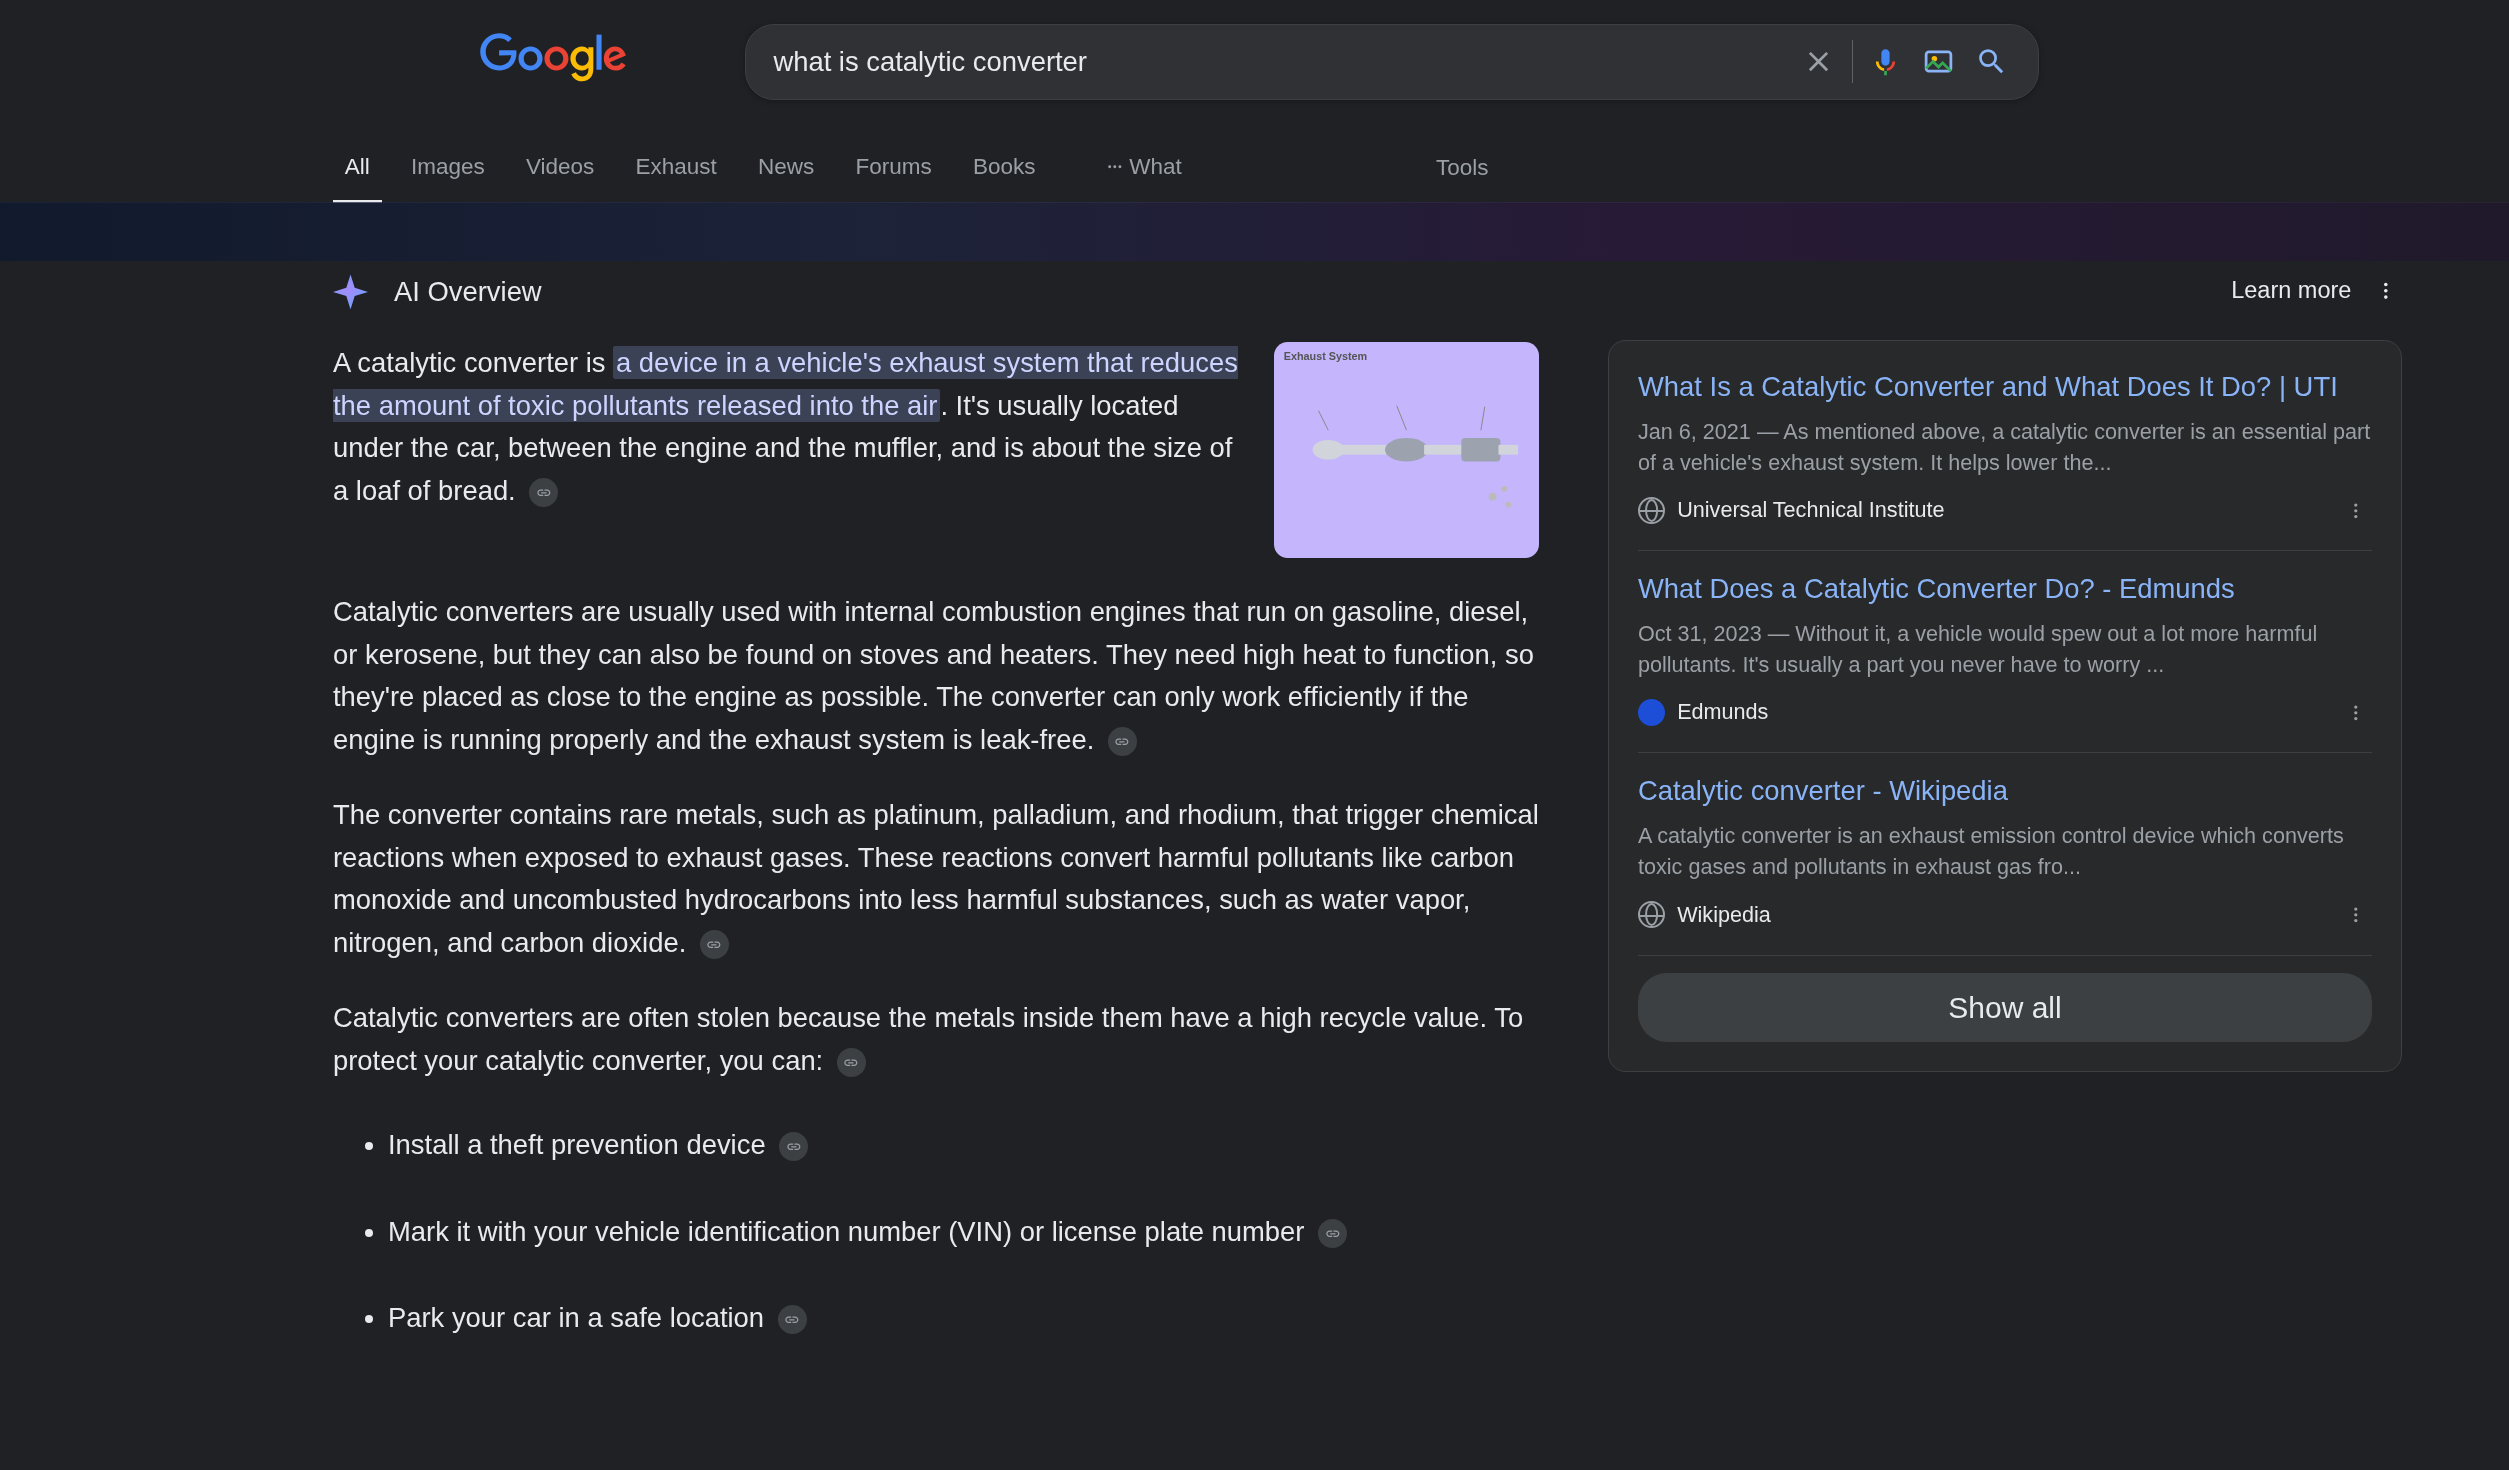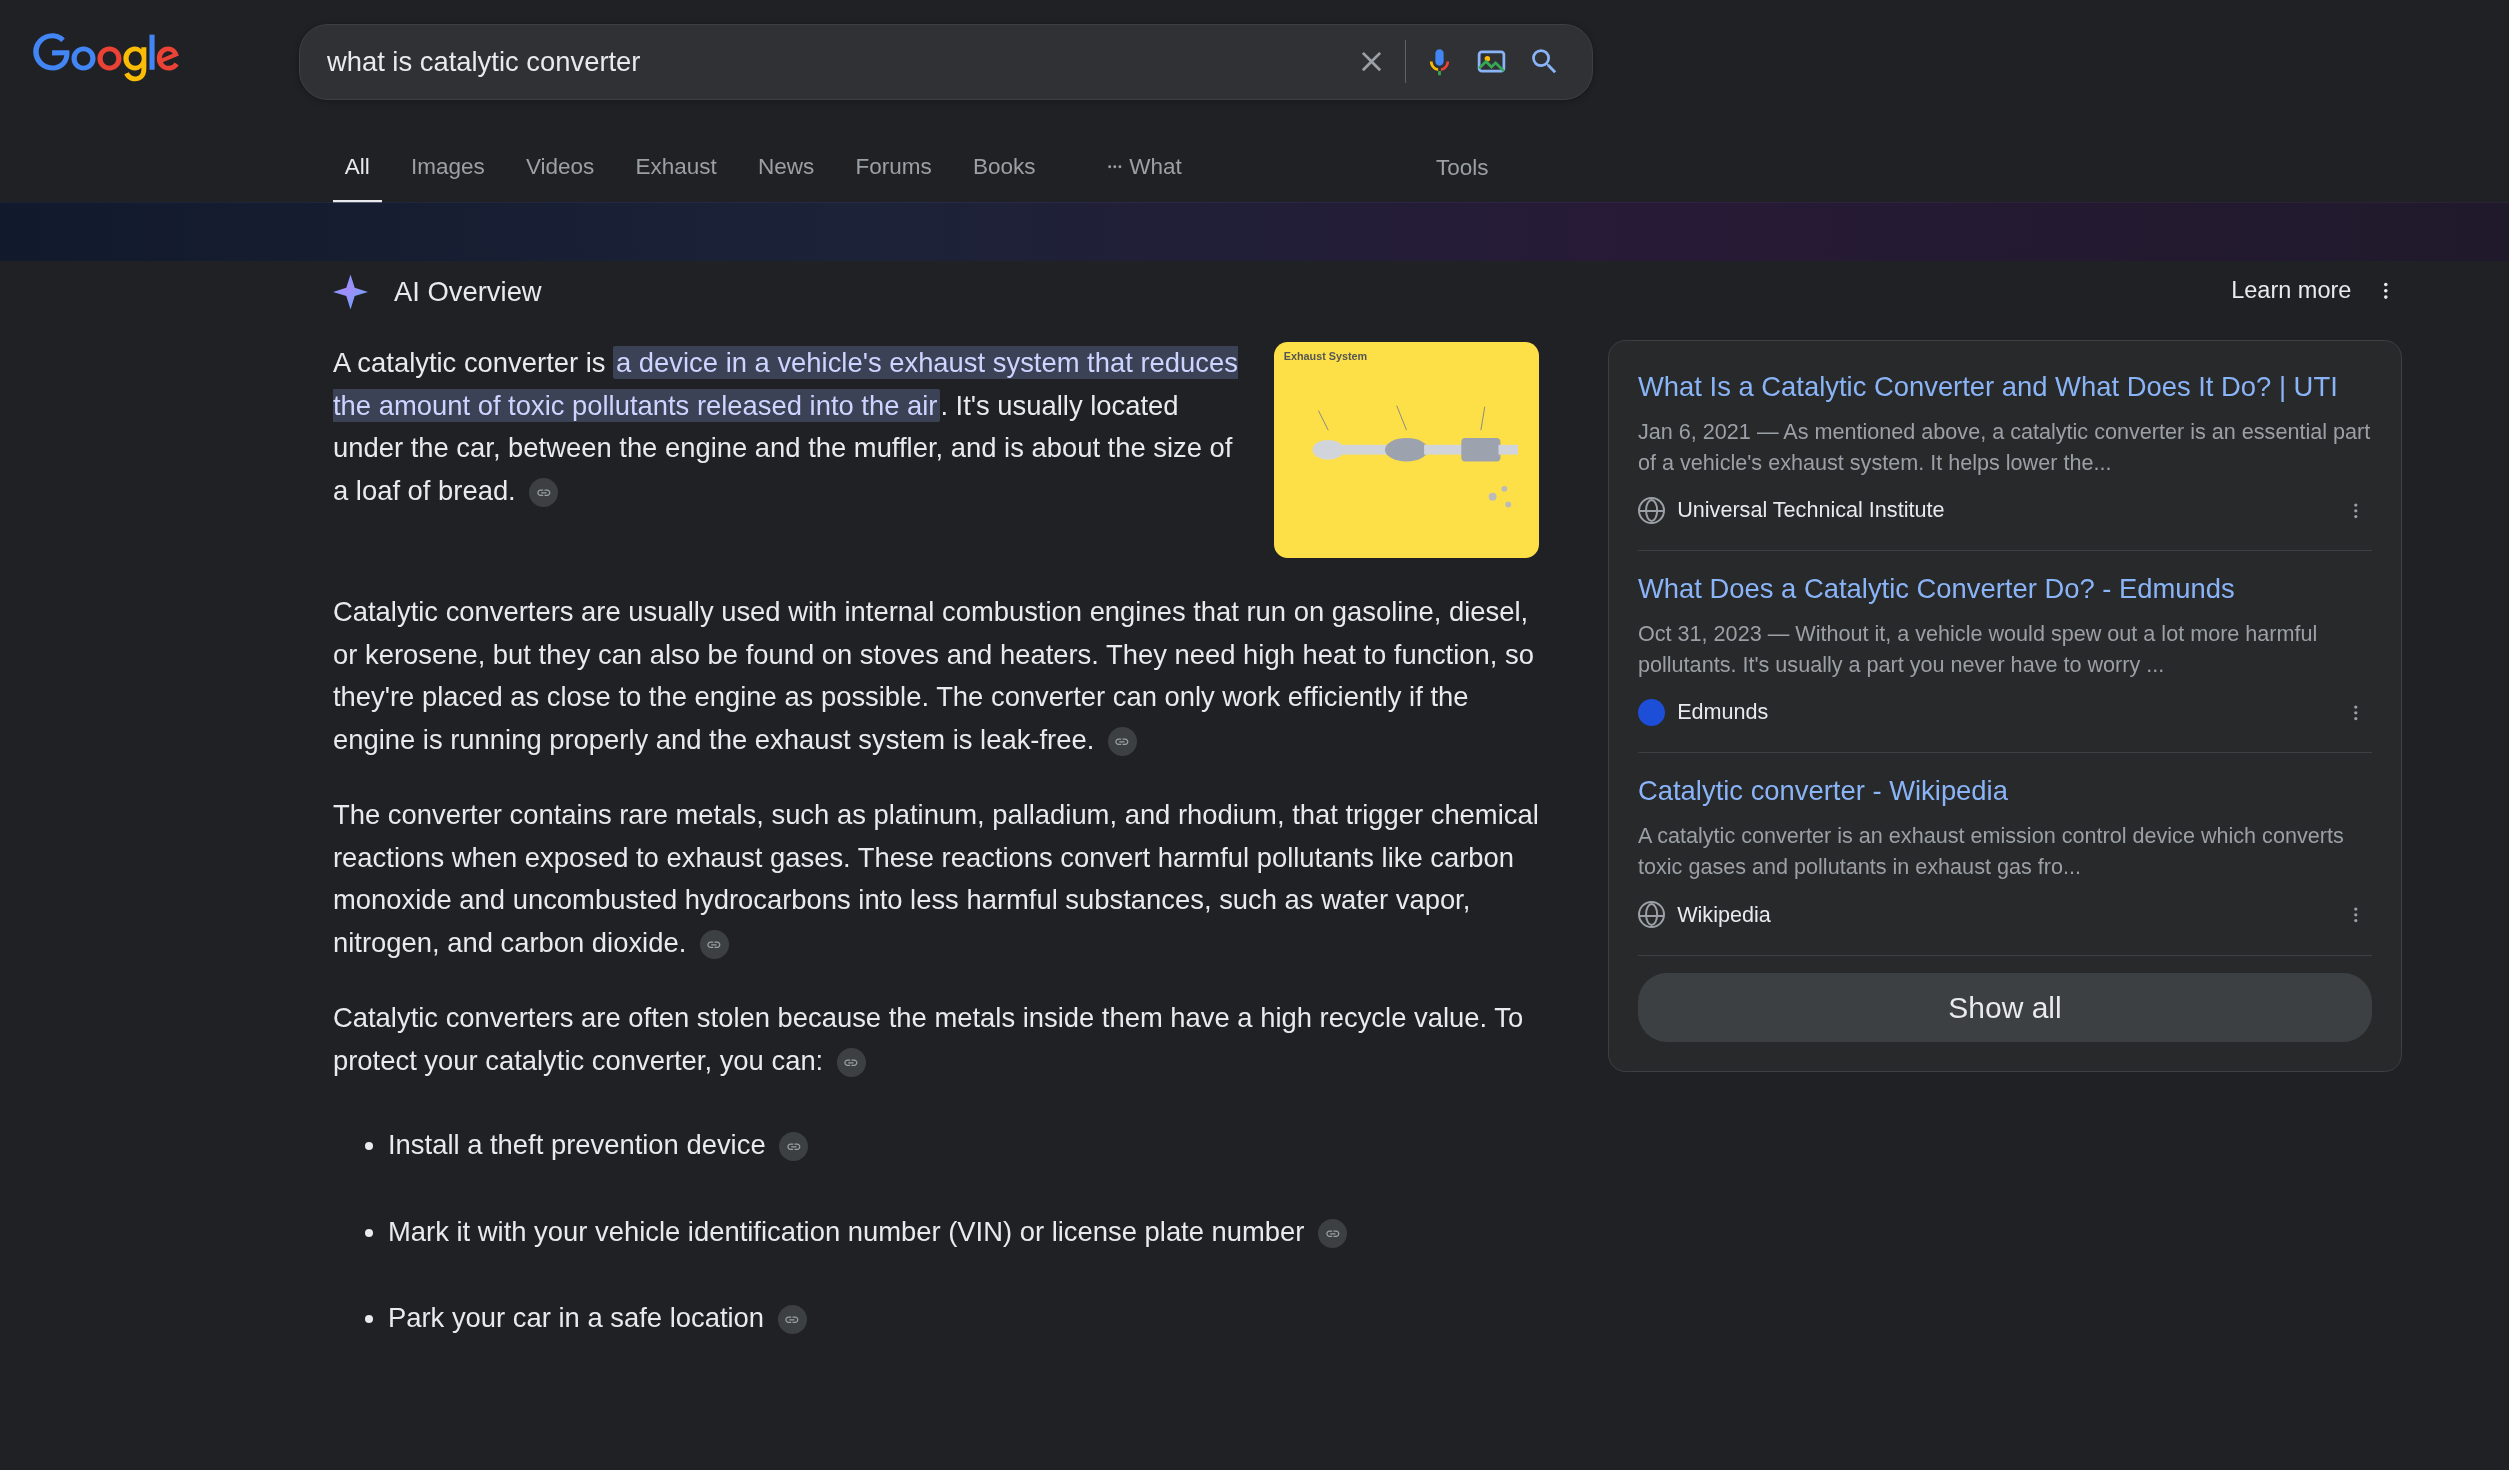--- a/index.html
+++ b/index.html
@@ -21,20 +21,21 @@
     font-size: 13.7px;
     width: 2509px;
     height: 1470px;
     overflow: hidden;
   }
   
   .header {
     display: flex;
     align-items: flex-start;
     padding: 23.5px 23.5px 0 23.5px;
+    justify-content: center;
   }
   .logo {
     width: 157px;
     padding-top: 9.8px;
     padding-left: 9.8px;
   }
   .logo svg { width: 147px; }
   .search-wrap {
     flex: 0 0 auto;
     width: 1294px;
@@ -156,21 +157,21 @@
     vertical-align: middle;
     margin-left: 5.9px;
     cursor: pointer;
   }
   .link-chip svg { width: 15.7px; height: 15.7px; }
   .para { font-size: 27.4px; line-height: 1.55; margin-top: 33px; }
   .bullets { margin-top: 21.6px; padding-left: 55px; font-size: 27.4px; line-height: 1.7; }
   .bullets li { margin-bottom: 5.9px; margin-top: 40px; }
   .diagram {
     width: 265px; height: 216px;
-    background: #fde047;
+    background: #c4b5fd;
     border-radius: 13.7px;
     position: relative;
     flex: 0 0 auto;
   }
   .diagram .d-label {
     position: absolute; top: 7.8px; left: 9.8px;
     color: #555; font-size: 10.8px; font-weight: bold;
   }
   .diagram .d-body {
     position: absolute; inset: 29px 9.8px 9.8px 9.8px;

